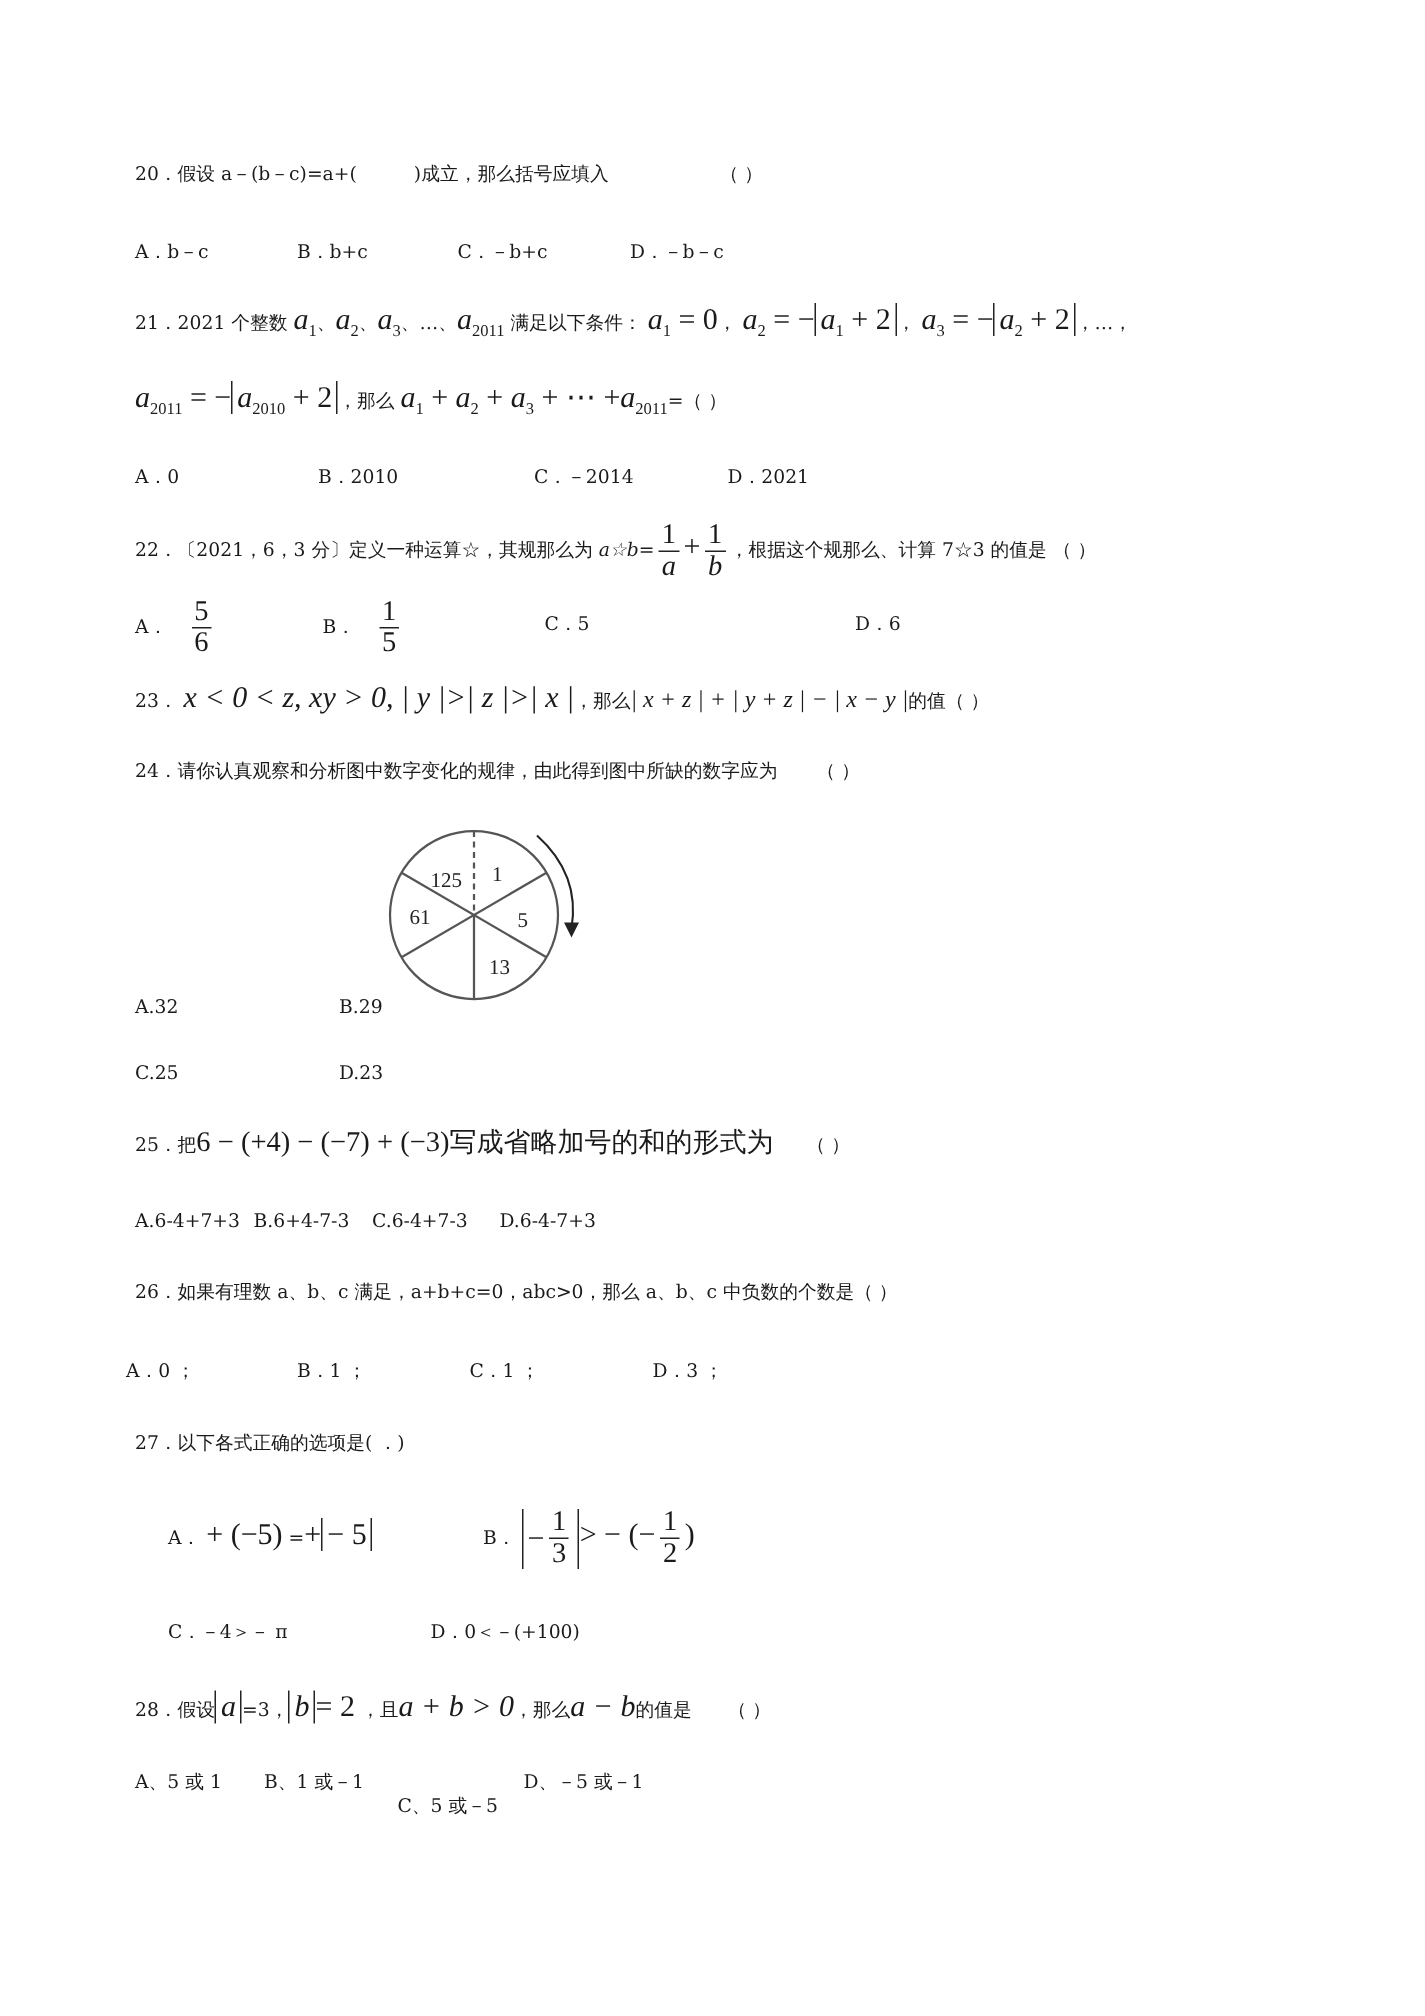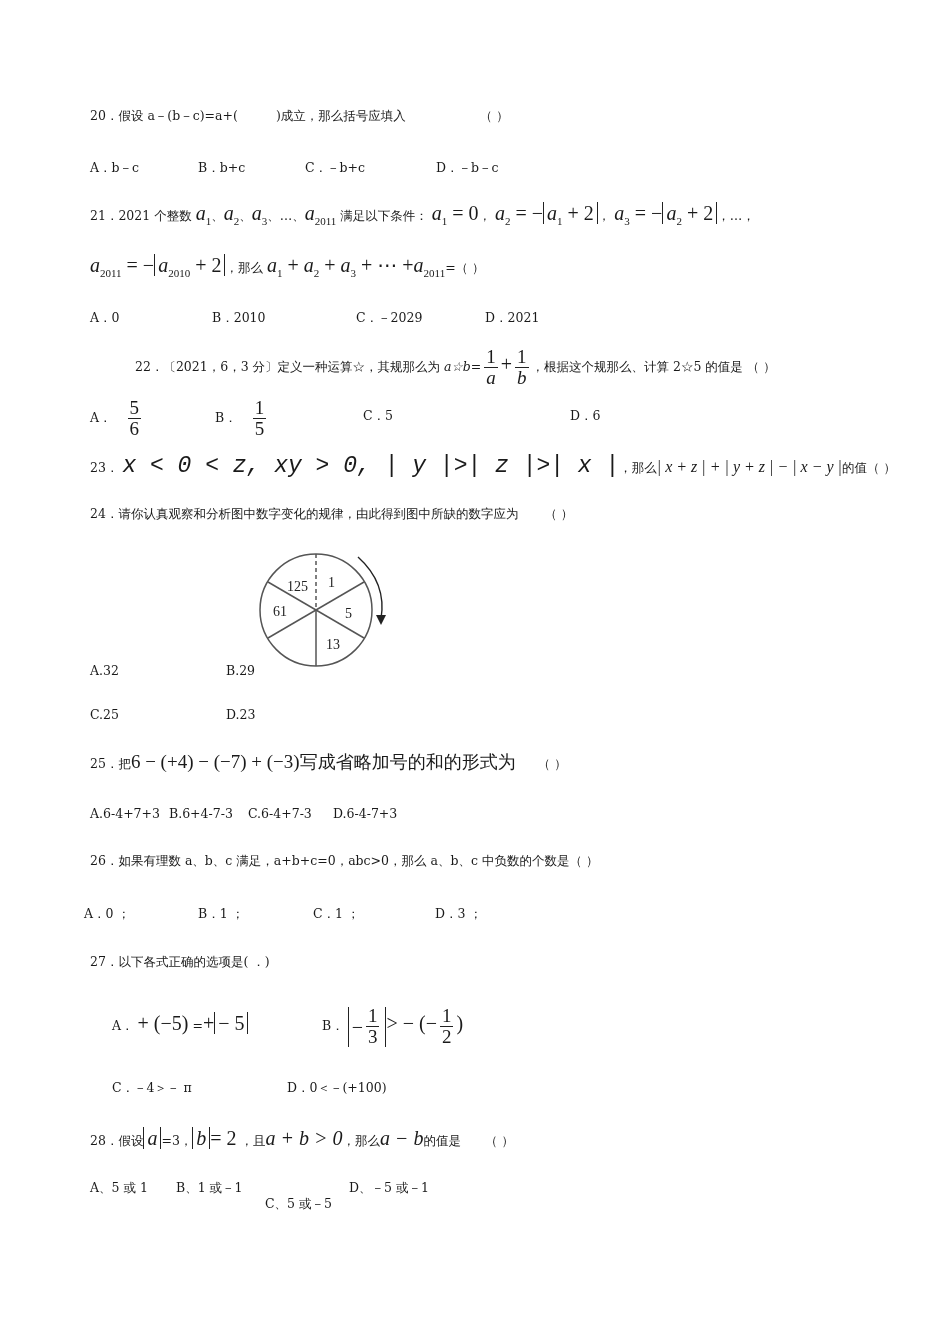--- a/index.html
+++ b/index.html
@@ -20,48 +20,48 @@
 </head>
 <body>
 
 <div class="line" style="top:110px;">
   <span>20．假设 a－(b－c)=a+(</span><span style="display:inline-block;width:38px;"></span><span>)成立，那么括号应填入</span>
   <span style="margin-left:70px;">（        ）</span>
 </div>
 <div class="opt" style="top:160px;left:90px;">A．b－c</div>
 <div class="opt" style="top:160px;left:198px;">B．b+c</div>
 <div class="opt" style="top:160px;left:305px;">C．－b+c</div>
-<div class="opt" style="top:160px;left:420px;margin-left:16px;">D．－b－c</div>
+<div class="opt" style="top:160px;left:420px;">D．－b－c</div>
 
 <div class="line" style="top:203px;">
   <span>21．2021 个整数</span>
   <span class="m">a<span class="sub">1</span></span>、<span class="m">a<span class="sub">2</span></span>、<span class="m">a<span class="sub">3</span></span>、…、<span class="m">a<span class="sub">2011</span></span>
   <span>满足以下条件：</span>
   <span class="mu"><i>a</i><span class="sub">1</span> = 0</span>，
   <span class="mu"><i>a</i><span class="sub">2</span> = −<span class="abs"><i>a</i><span class="sub">1</span> + 2</span></span>，
   <span class="mu"><i>a</i><span class="sub">3</span> = −<span class="abs"><i>a</i><span class="sub">2</span> + 2</span></span>，…，
 </div>
 <div class="line" style="top:255px;">
   <span class="mu"><i>a</i><span class="sub">2011</span> = −<span class="abs"><i>a</i><span class="sub">2010</span> + 2</span></span><span>，那么</span>
   <span class="mu"><i>a</i><span class="sub">1</span> + <i>a</i><span class="sub">2</span> + <i>a</i><span class="sub">3</span> + ⋯ +<i>a</i><span class="sub">2011</span></span><span>=（        ）</span>
 </div>
 <div class="opt" style="top:310px;left:90px;">A．0</div>
 <div class="opt" style="top:310px;left:212px;">B．2010</div>
-<div class="opt" style="top:310px;left:356px;">C．－2029</div>
+<div class="opt" style="top:310px;left:356px;">C．－2014</div>
 <div class="opt" style="top:310px;left:485px;">D．2021</div>
 
-<div class="line" style="top:347px;line-height:34px;margin-left:45px;">
+<div class="line" style="top:347px;line-height:34px;">
   <span>22．〔2021，6，3 分〕定义一种运算☆，其规那么为</span>
   <i>a☆b=</i><span class="frac">
       <span class="num">1</span>
       <span class="den it">a</span>
     </span><span class="mu">+</span><span class="frac">
       <span class="num">1</span>
       <span class="den it">b</span>
-    </span><span>，根据这个规那么、计算 2☆5 的值是</span>
+    </span><span>，根据这个规那么、计算 7☆3 的值是</span>
   <span>（        ）</span>
 </div>
 <div class="opt" style="top:398px;left:90px;line-height:34px;">
   <span>A．</span>
   <span class="frac" style="margin-left:12px;">
       <span class="num">5</span>
       <span class="den">6</span>
     </span>
 </div>
 <div class="opt" style="top:398px;left:215px;line-height:34px;">
@@ -69,21 +69,21 @@
   <span class="frac" style="margin-left:12px;">
       <span class="num">1</span>
       <span class="den">5</span>
     </span>
 </div>
 <div class="opt" style="top:408px;left:363px;">C．5</div>
 <div class="opt" style="top:408px;left:547px;margin-left:23px;">D．6</div>
 
 <div class="line" style="top:455px;">
   <span>23．</span>
-  <span class="m" style="font-size:23px;font-family:Liberation Mono, monospace;">x &lt; 0 &lt; z, xy &gt; 0, | y |&gt;| z |&gt;| x |</span><span>，那么</span><span class="m" style="font-size:16px;">| x + z | + | y + z | − | x − y |</span><span>的值（      ）</span>
+  <span class="m" style="font-size:20px;">x &lt; 0 &lt; z, xy &gt; 0, | y |&gt;| z |&gt;| x |</span><span>，那么</span><span class="m" style="font-size:16px;">| x + z | + | y + z | − | x − y |</span><span>的值（      ）</span>
 </div>
 
 <div class="line" style="top:508px;">
   <span>24．请你认真观察和分析图中数字变化的规律，由此得到图中所缺的数字应为</span>
   <span style="margin-left:22px;">（      ）</span>
 </div>
 <div style="position:absolute;left:255px;top:553px;width:140px;height:115px;">
   <svg width="140" height="115" viewBox="0 0 140 115">
     <circle cx="61" cy="57" r="56" fill="#fff" stroke="#555" stroke-width="1.5"></circle>
     <line x1="61" y1="1" x2="61" y2="57" stroke="#555" stroke-width="1.5" stroke-dasharray="4,3"></line>

